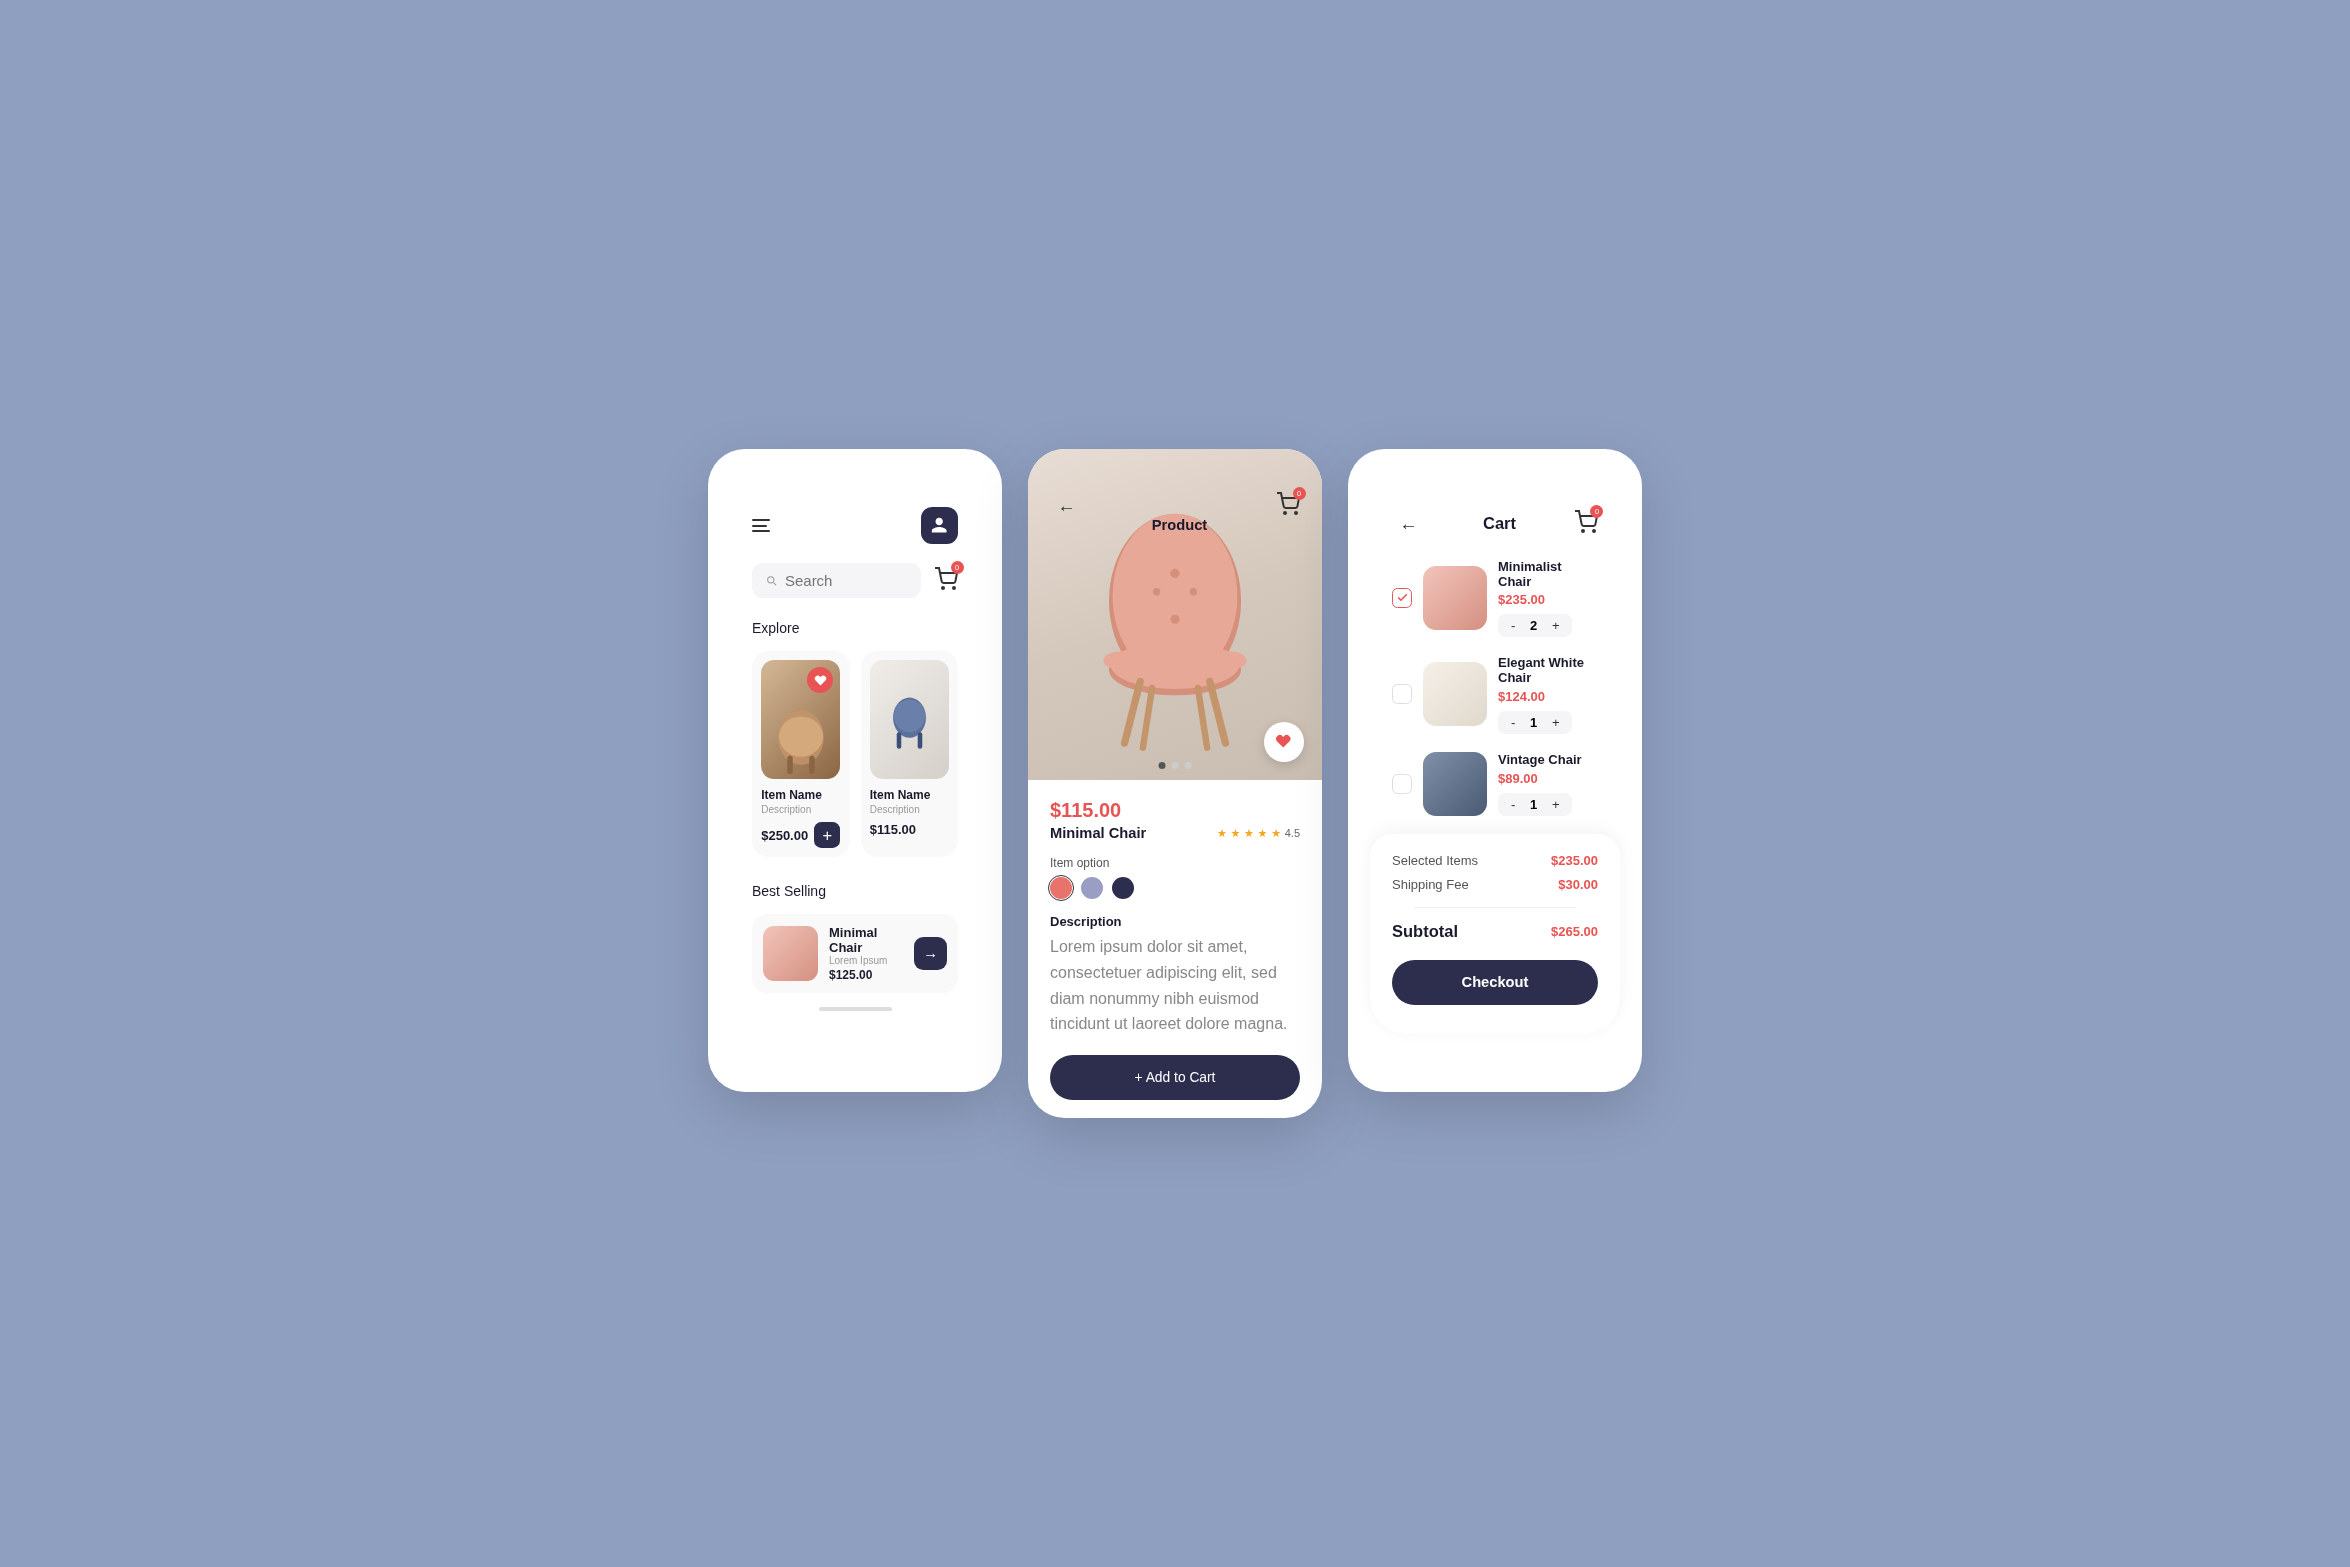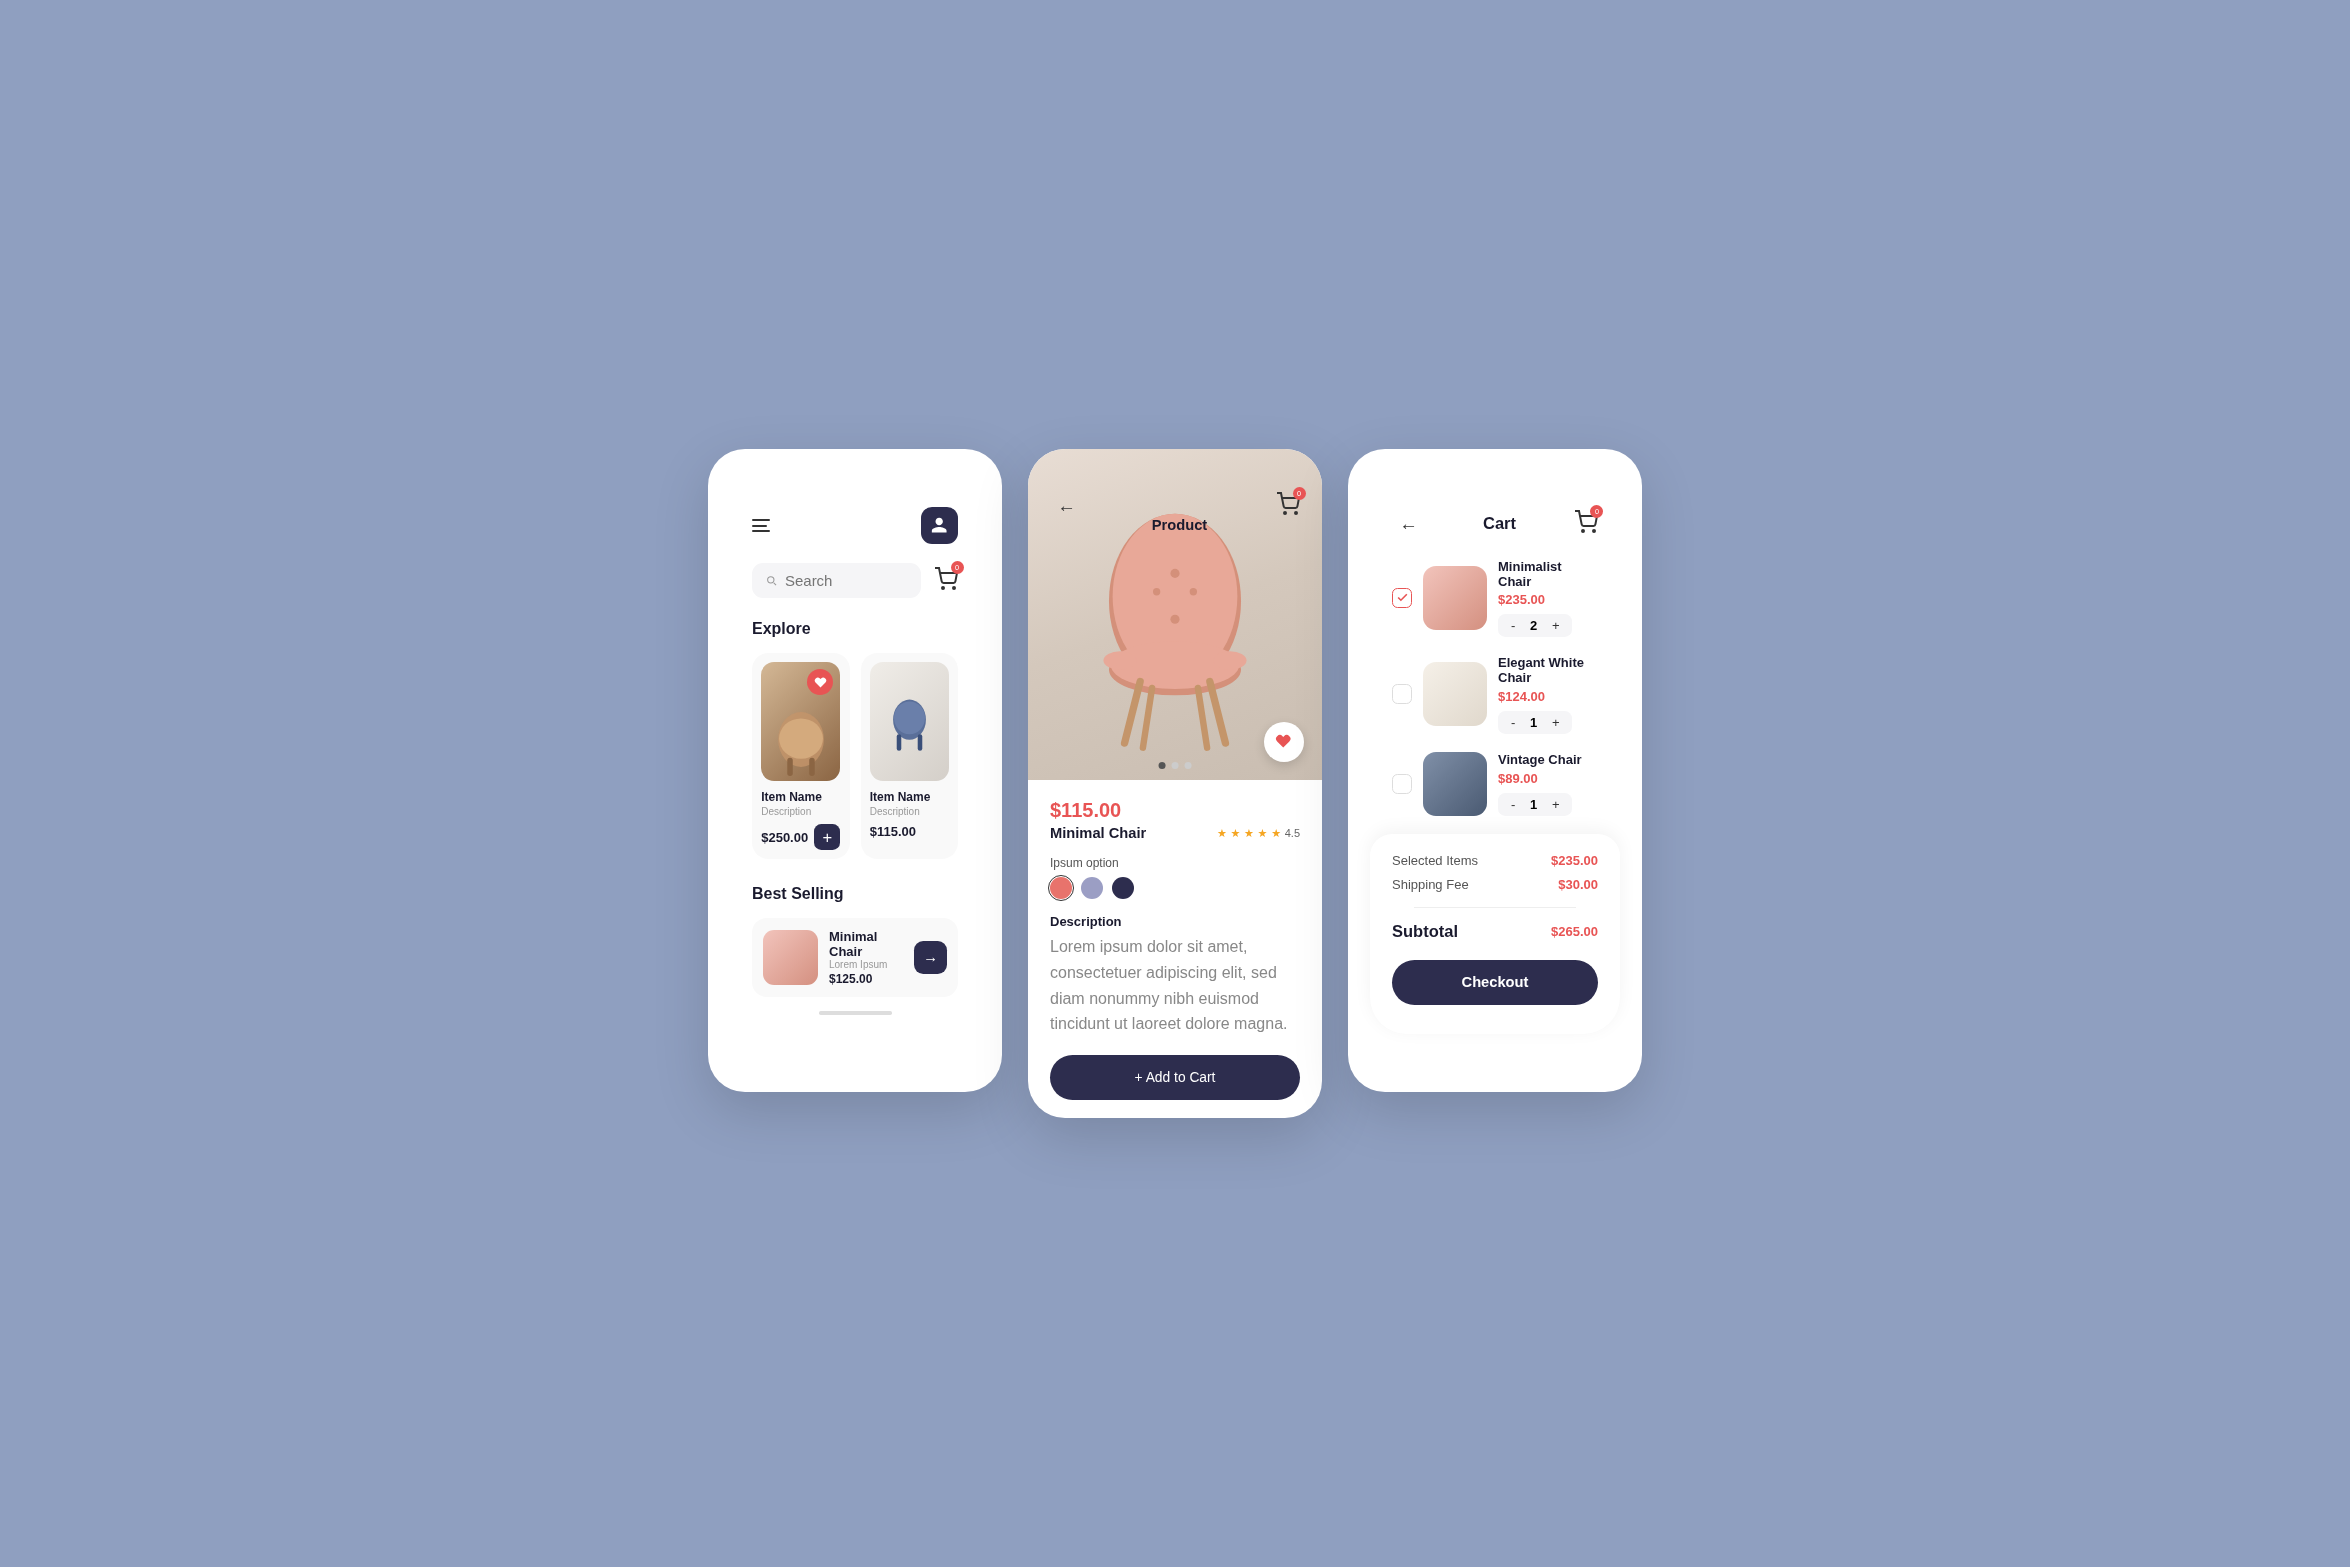--- a/index.html
+++ b/index.html
@@ -99,22 +99,22 @@
       height: 13px;
       background: #e85454;
       border-radius: 50%;
       font-size: 7.3px;
       color: white;
       display: flex;
       align-items: center;
       justify-content: center;
     }
     .section-title {
-      font-size: 16px;
-      font-weight: 700;
+      font-size: 14px;
+      font-weight: 400;
       color: #1a1a2e;
       padding: 0 22px;
       margin-bottom: 14.7px;
     }
     .explore-grid {
       display: flex;
       gap: 11px;
       padding: 0 22px;
       margin-bottom: 26px;
     }
@@ -673,21 +673,21 @@
           <span>★</span>
           <span>★</span>
           <span>★</span>
           <span>★</span>
           <span>★</span>
           <span class="rating-score">4.5</span>
         </div>
       </div>
 
       <div class="color-section">
-        <div class="color-label">Ipsum option</div>
+        <div class="color-label">Item option</div>
         <div class="color-options">
           <div class="color-dot selected" style="background:#e8736c;"></div>
           <div class="color-dot" style="background:#9b9ec4;"></div>
           <div class="color-dot" style="background:#2d2d4e;"></div>
         </div>
       </div>
 
       <div class="desc-section">
         <div class="desc-label">Description</div>
         <div class="desc-text">Lorem ipsum dolor sit amet, consectetuer adipiscing elit, sed diam nonummy nibh euismod tincidunt ut laoreet dolore magna.</div>

